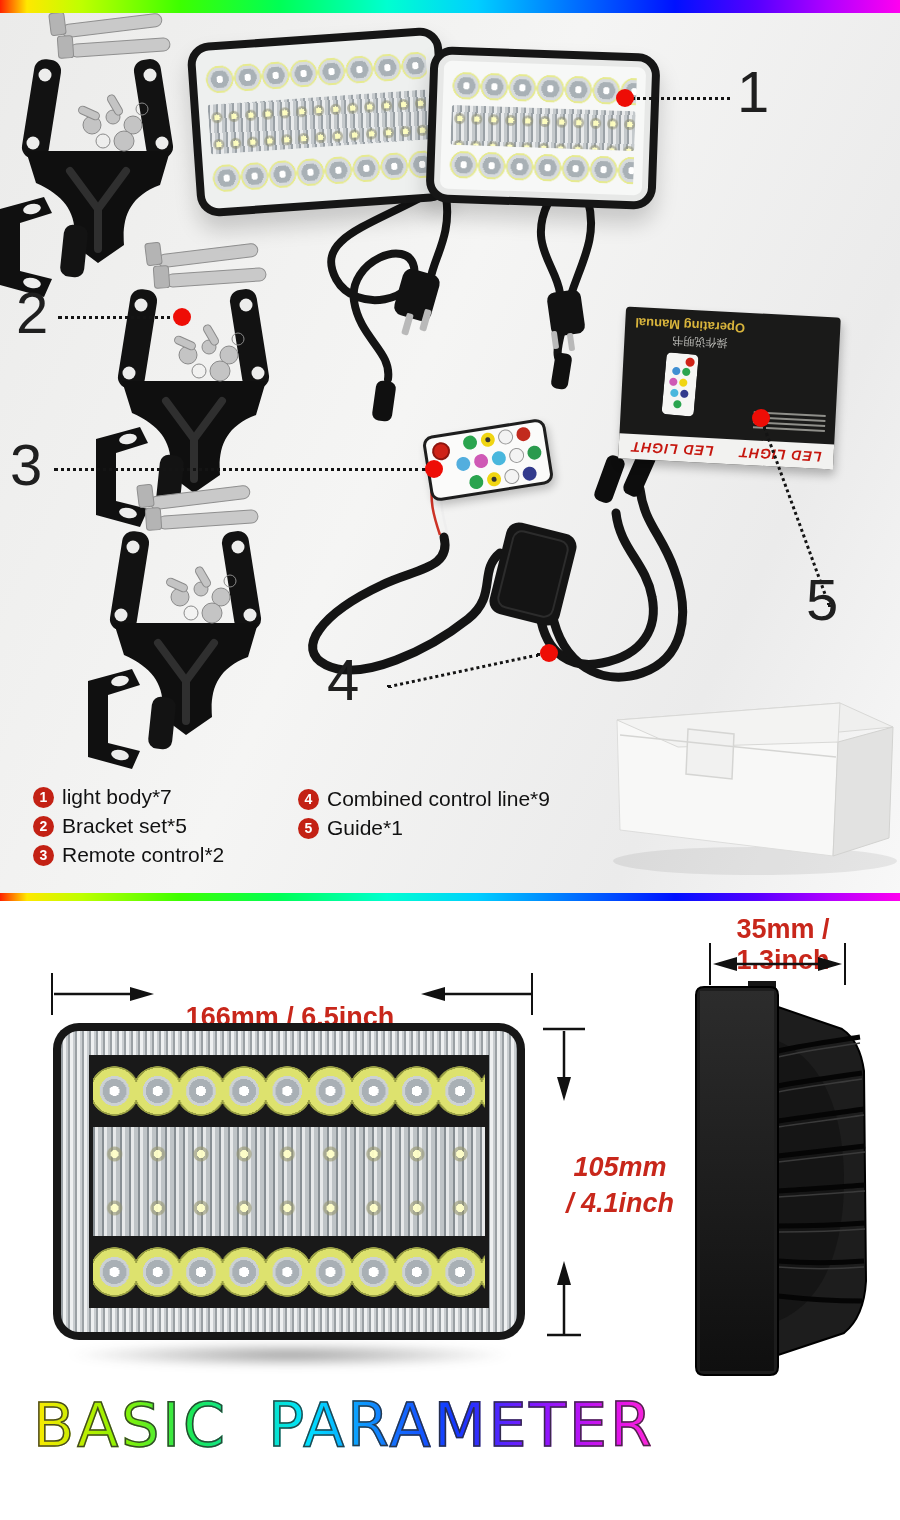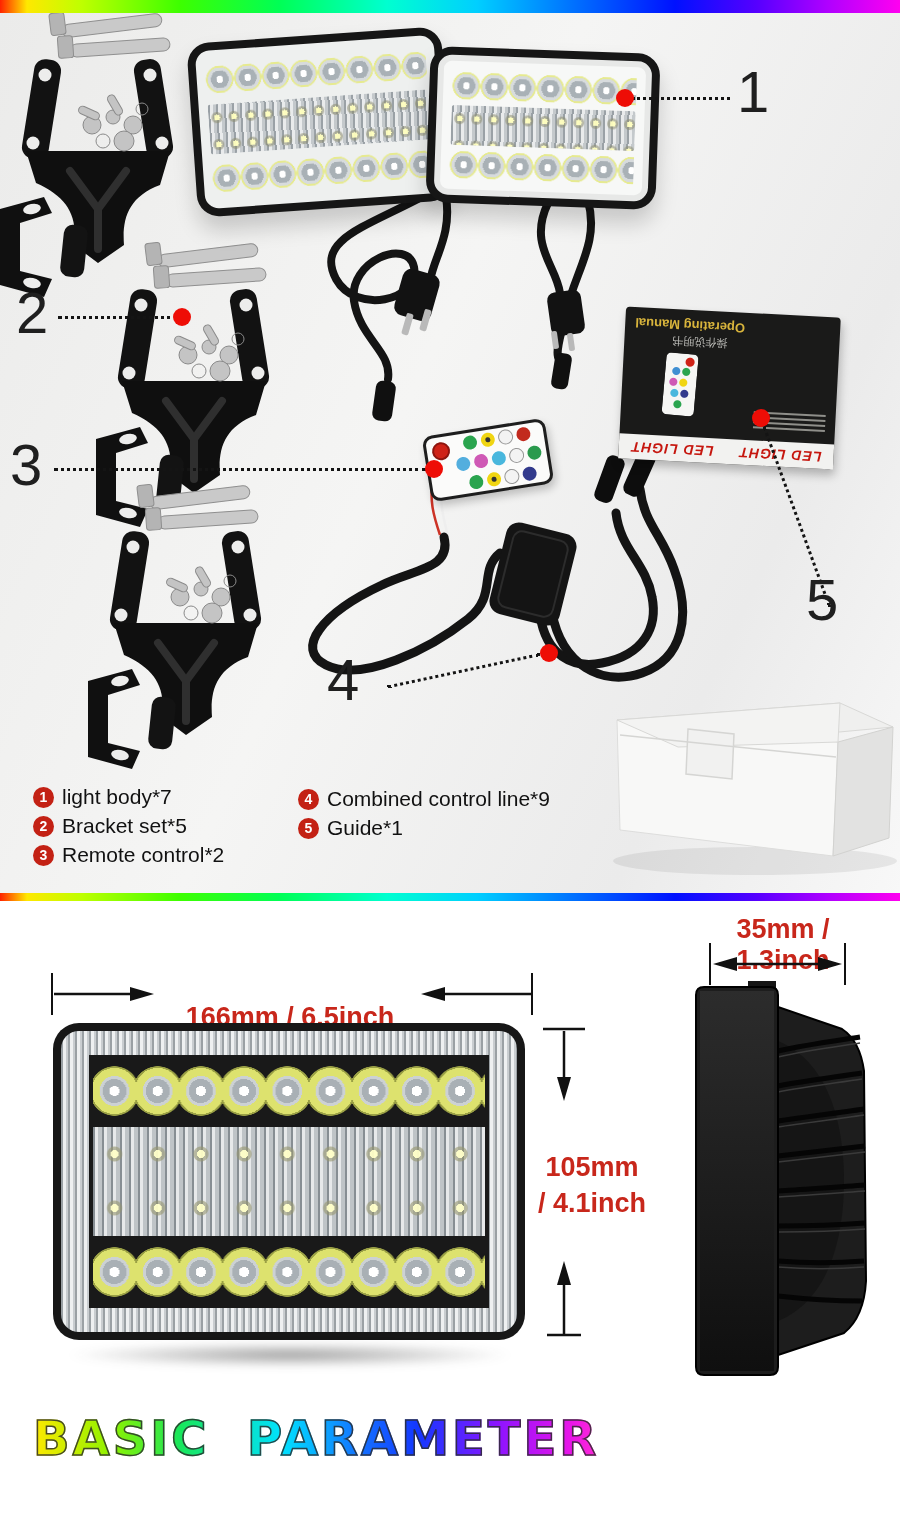--- a/index.html
+++ b/index.html
@@ -88,21 +88,21 @@
     background-size:43.2px 64px;background-repeat:repeat-x;}
   .fl-mid{flex:1;
     background-image:
       radial-gradient(circle, rgba(255,255,200,.95) 0 4px, rgba(150,150,110,.6) 4px 7px, rgba(0,0,0,0) 8px),
       repeating-linear-gradient(90deg,#878e93 0 2px,#e7e9ea 2px 5px,#bfc4c7 5px 9px);
     background-size:43.2px 54px,auto;}
   #fl-reflect{position:absolute;left:65px;top:442px;width:450px;height:24px;border-radius:50%;
     background:radial-gradient(ellipse at center,rgba(40,40,40,.45) 0%,rgba(255,255,255,0) 70%);
     filter:blur(4px);}
 
-  #heading{position:absolute;left:33px;top:509px;font-size:48px;font-weight:bold;
+  #heading{position:absolute;left:33px;top:489px;font-size:60px;font-weight:normal;
     letter-spacing:3px;word-spacing:18px;font-family:"DejaVu Sans",sans-serif;
     background:linear-gradient(90deg,#ffe900 0%,#8cf200 14%,#18e75c 26%,#00e1ff 44%,
       #1470ff 58%,#1437ff 68%,#8c14ff 82%,#e814e8 95%,#ff2bd6 100%);
     -webkit-background-clip:text;background-clip:text;color:transparent;
     -webkit-text-stroke:1.5px rgba(45,45,45,.85);}
   #footer-text{position:absolute;left:33px;top:552px;font-size:35px;color:#0d0d0d;
     letter-spacing:-0.5px;white-space:nowrap;}
 </style>
 </head>
 <body>
@@ -368,20 +368,20 @@
     <div id="fl-reflect"></div>
 
     <svg style="left:535px;top:122px;" width="60" height="320" viewBox="0 0 60 320">
       <line x1="8" y1="6" x2="50" y2="6" stroke="#111" stroke-width="2.5"></line>
       <line x1="29" y1="8" x2="29" y2="58" stroke="#111" stroke-width="2.5"></line>
       <polygon points="29,78 22,54 36,54" fill="#111"></polygon>
       <polygon points="29,238 22,262 36,262" fill="#111"></polygon>
       <line x1="29" y1="260" x2="29" y2="312" stroke="#111" stroke-width="2.5"></line>
       <line x1="12" y1="312" x2="46" y2="312" stroke="#111" stroke-width="2.5"></line>
     </svg>
-    <div class="dim-text" style="left:532px;top:248px;width:120px;line-height:36px;">
+    <div class="dim-text" style="left:560px;top:248px;width:120px;line-height:36px;font-style:italic;">
       <div>105mm</div>
       <div>/ 4.1inch</div>
     </div>
 
     <div id="heading">BASIC PARAMETER</div>
   </div>
 </div>
 
 </body></html>

